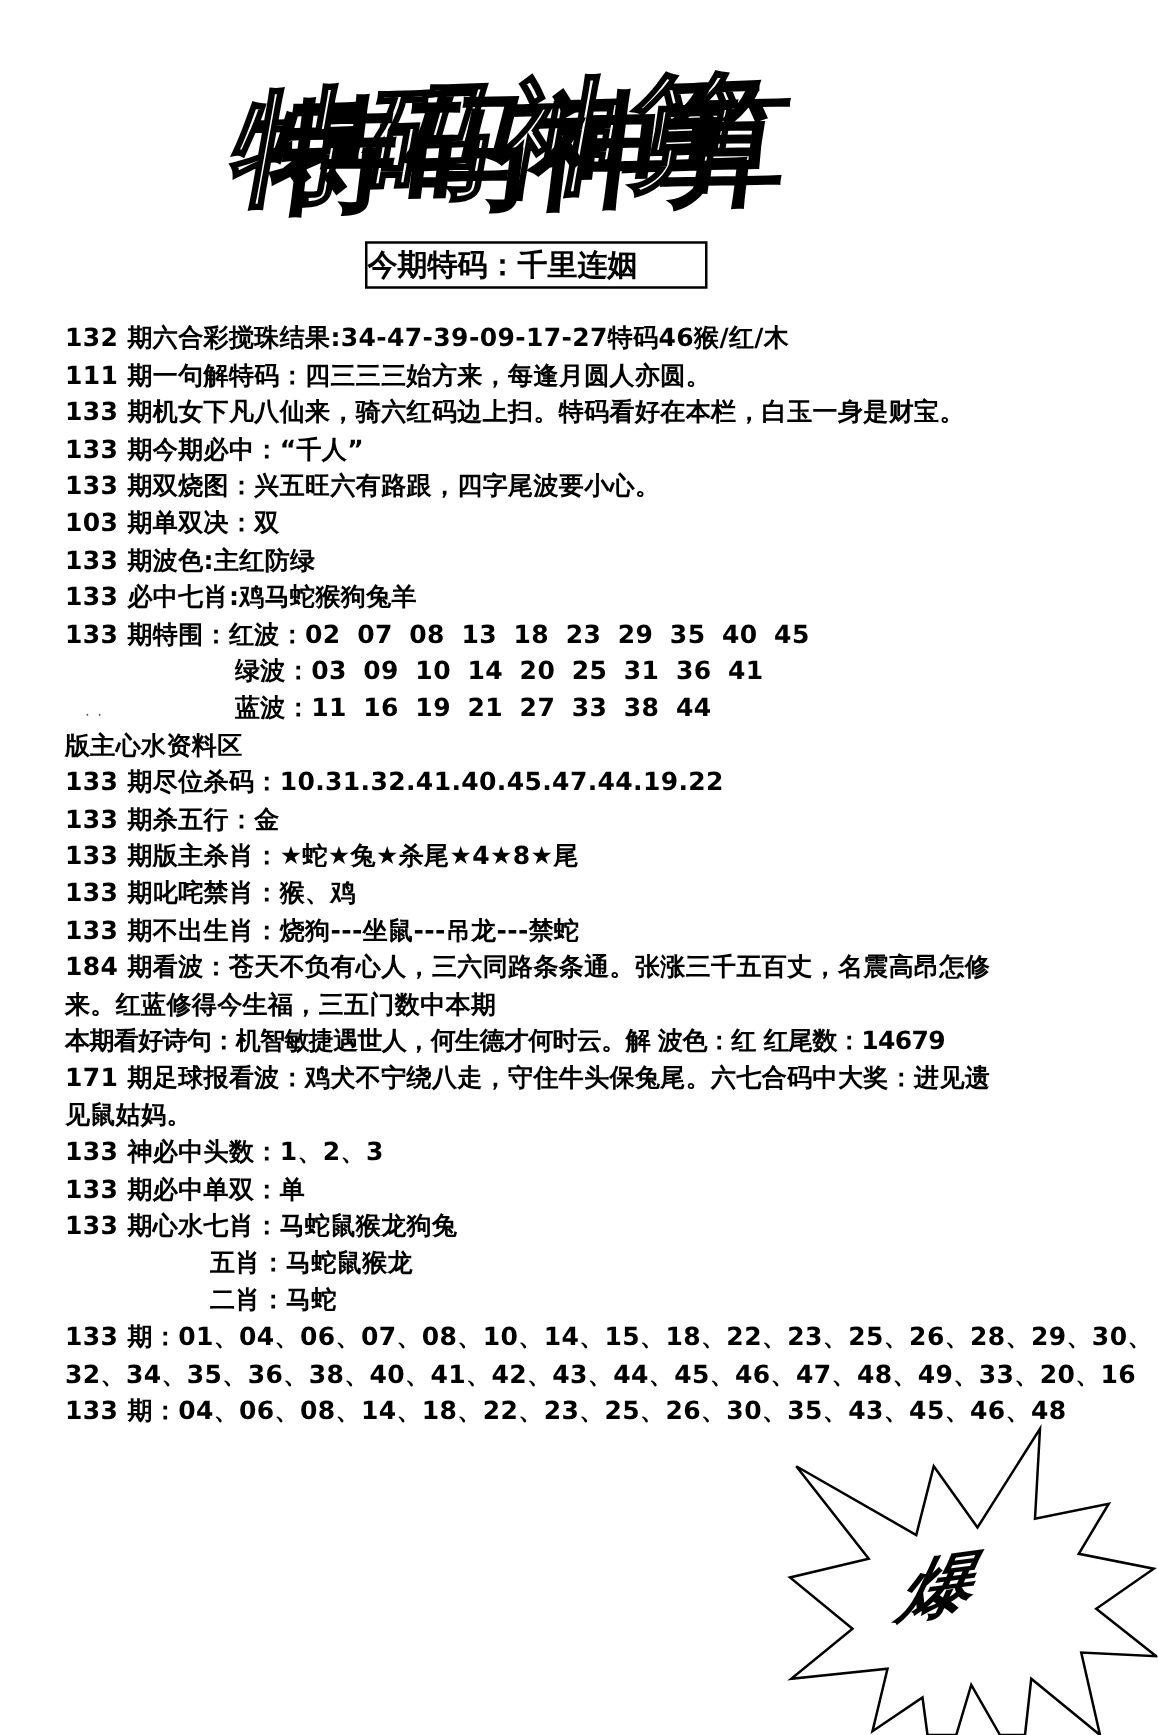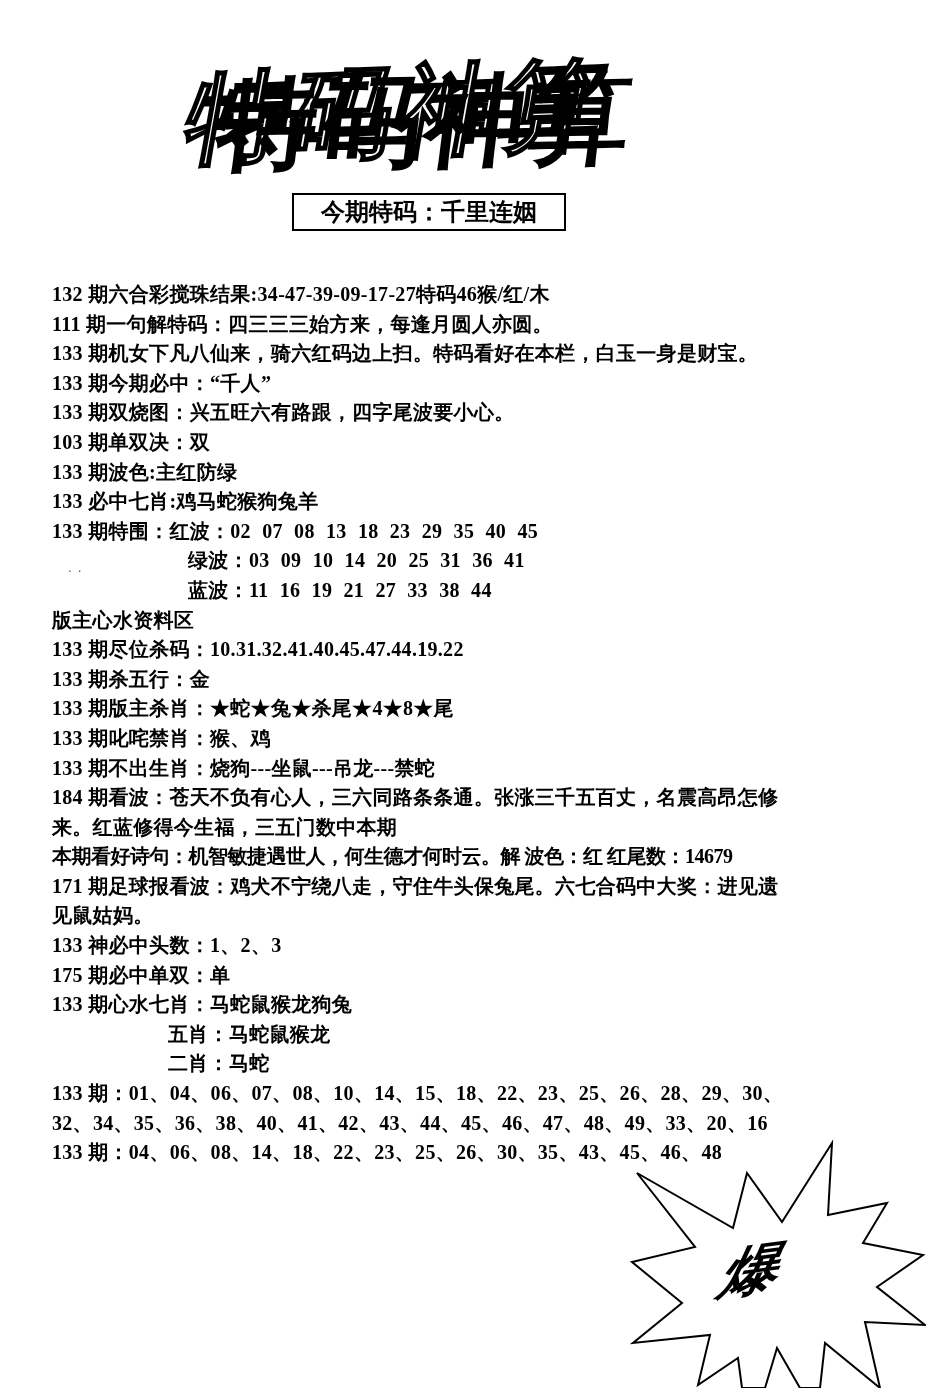--- a/index.html
+++ b/index.html
@@ -1,22 +1,22 @@
 <!DOCTYPE html>
 <html><head>
 <meta charset="utf-8">
 <style>
   html,body{margin:0;padding:0;background:#ffffff;}
   body{width:926px;height:1388px;position:relative;overflow:hidden;font-family:"DejaVu Sans","Liberation Sans",sans-serif;color:#000;}
   .title-wrap{position:absolute;left:190px;top:50px;width:470px;height:140px;}
   .title-shadow,.title-main{position:absolute;top:0;font-family:"DejaVu Serif","Liberation Serif",serif;font-weight:bold;font-size:100px;letter-spacing:4px;line-height:130px;white-space:nowrap;}
   .title-shadow{left:0;top:-4px;color:#fff;-webkit-text-stroke:2px #000;transform:skewX(-12deg) rotate(-2deg);}
   .title-main{left:28px;top:6px;color:#000;transform:skewX(-8deg) rotate(-1deg);}
-  .subtitle-box{position:absolute;left:292px;top:193px;width:274px;height:38px;border:2px solid #000;box-sizing:border-box;font-size:24px;font-weight:bold;line-height:34px;text-align:center;white-space:nowrap;letter-spacing:0px;}
-  .content{position:absolute;left:52px;top:280px;width:870px;font-family:Liberation Serif, serif;}
+  .subtitle-box{position:absolute;left:292px;top:193px;width:274px;height:38px;border:2px solid #000;box-sizing:border-box;font-size:24px;font-weight:bold;line-height:34px;text-align:left;white-space:nowrap;letter-spacing:0px;}
+  .content{position:absolute;left:52px;top:256px;width:870px;}
   .line{height:29.6px;line-height:29.6px;font-size:20px;font-weight:bold;white-space:nowrap;letter-spacing:0.3px;}
   .line.condensed{letter-spacing:-0.5px;}
   .indent-wave{padding-left:136px;}
   .indent-xiao{padding-left:116px;}
   .dots{position:absolute;left:68px;top:565px;font-size:12px;letter-spacing:6px;color:#555;}
   .burst{position:absolute;left:0;top:0;width:926px;height:1388px;pointer-events:none;}
   .bao{position:absolute;left:722px;top:1240px;font-family:"DejaVu Serif","Liberation Serif",serif;font-weight:bold;font-style:italic;font-size:56px;transform:skewX(-20deg) rotate(-8deg);line-height:60px;}
 </style>
 </head>
 <body>
@@ -56,21 +56,21 @@
   <div class="line">133 期杀五行：金</div>
   <div class="line">133 期版主杀肖：★蛇★兔★杀尾★4★8★尾</div>
   <div class="line">133 期叱咤禁肖：猴、鸡</div>
   <div class="line">133 期不出生肖：烧狗---坐鼠---吊龙---禁蛇</div>
   <div class="line">184 期看波：苍天不负有心人，三六同路条条通。张涨三千五百丈，名震高昂怎修</div>
   <div class="line">来。红蓝修得今生福，三五门数中本期</div>
   <div class="line condensed">本期看好诗句：机智敏捷遇世人，何生德才何时云。解 波色：红 红尾数：14679</div>
   <div class="line">171 期足球报看波：鸡犬不宁绕八走，守住牛头保兔尾。六七合码中大奖：进见遗</div>
   <div class="line">见鼠姑妈。</div>
   <div class="line">133 神必中头数：1、2、3</div>
-  <div class="line">175 期必中单双：单</div>
+  <div class="line">133 期必中单双：单</div>
   <div class="line">133 期心水七肖：马蛇鼠猴龙狗兔</div>
 
   <div class="line indent-xiao">五肖：马蛇鼠猴龙</div>
   <div class="line indent-xiao">二肖：马蛇</div>
 
   <div class="line">133 期：01、04、06、07、08、10、14、15、18、22、23、25、26、28、29、30、</div>
   <div class="line">32、34、35、36、38、40、41、42、43、44、45、46、47、48、49、33、20、16</div>
   <div class="line">133 期：04、06、08、14、18、22、23、25、26、30、35、43、45、46、48</div>
 </div>
 

